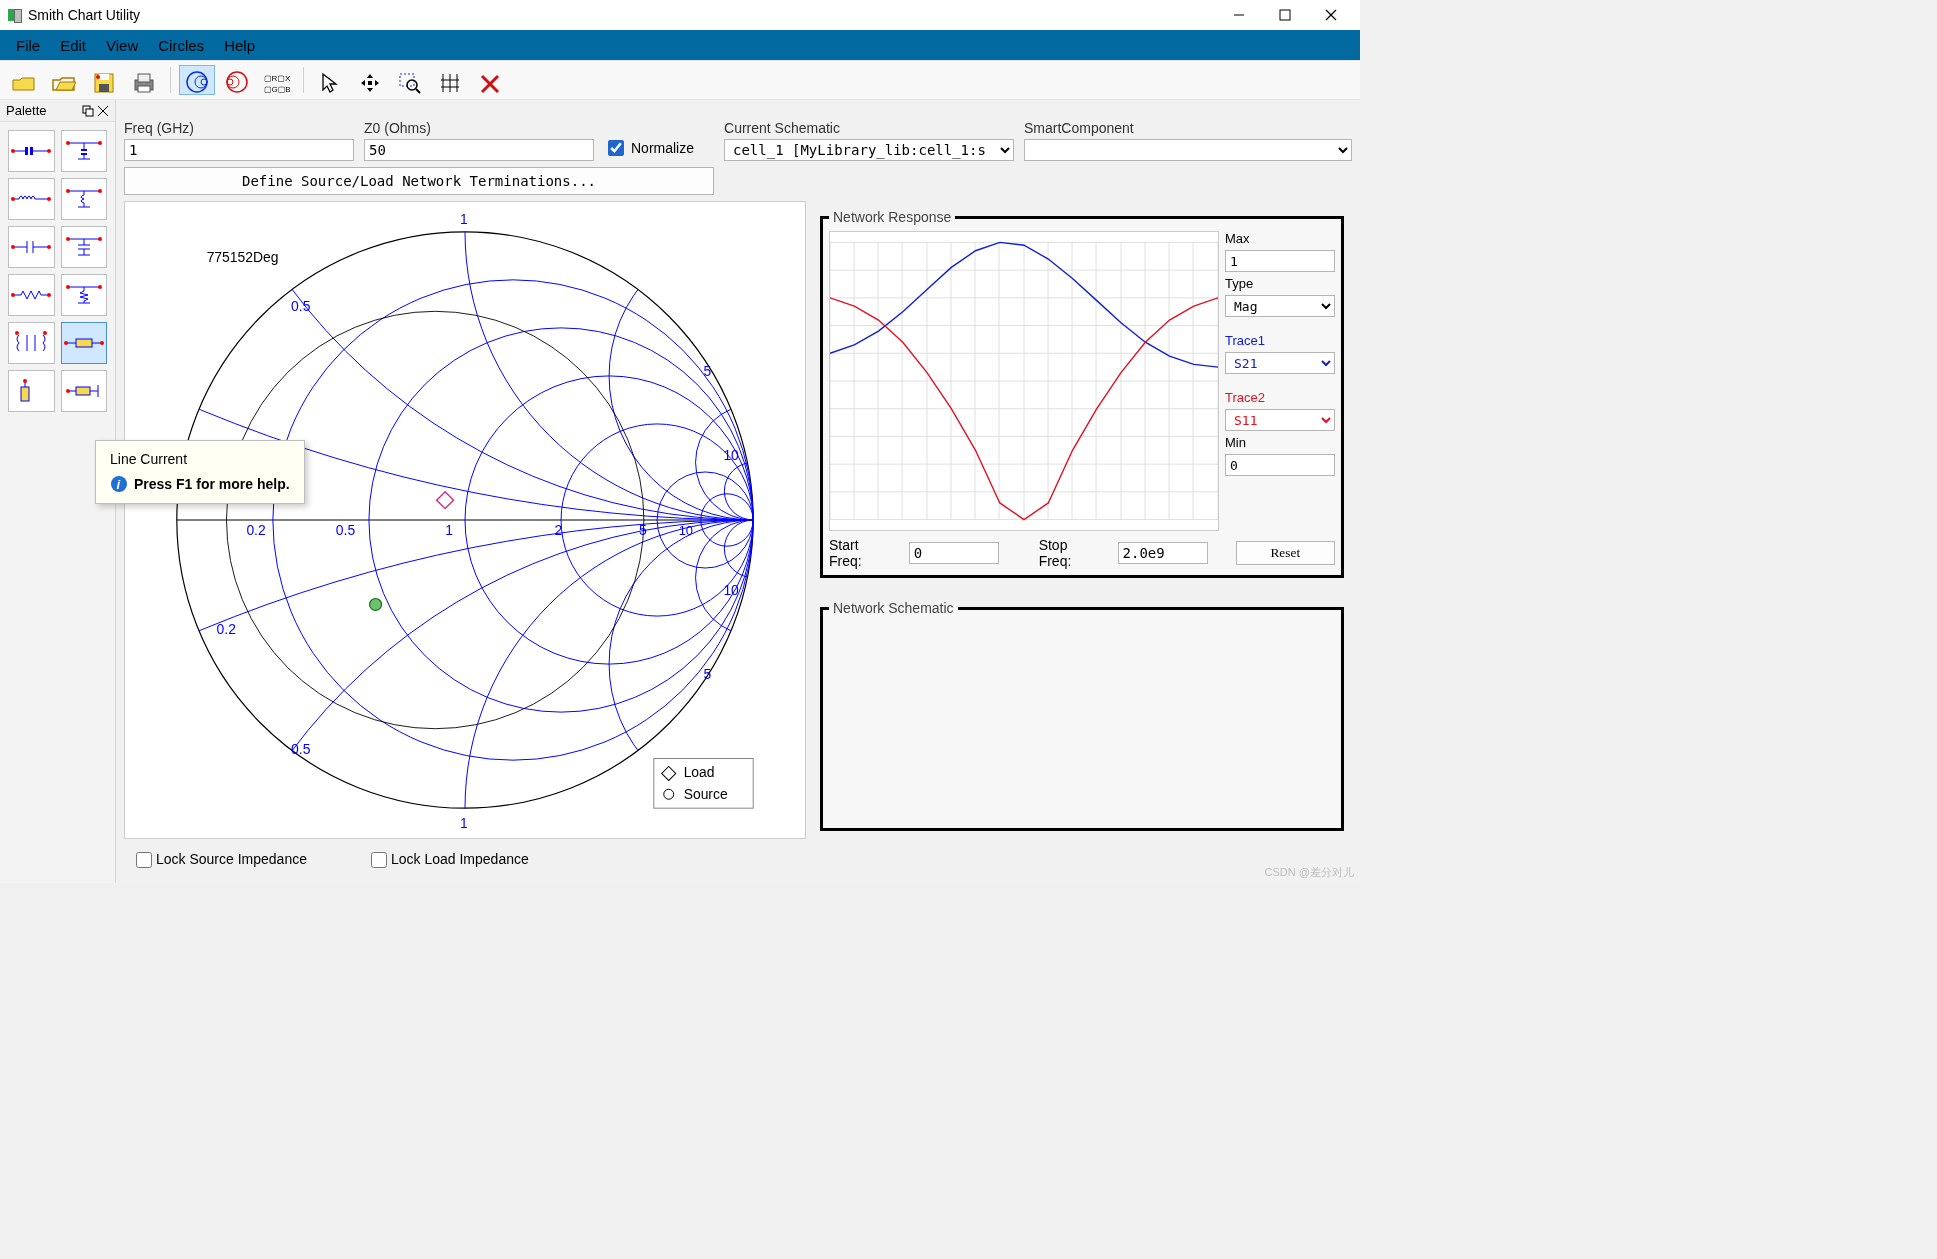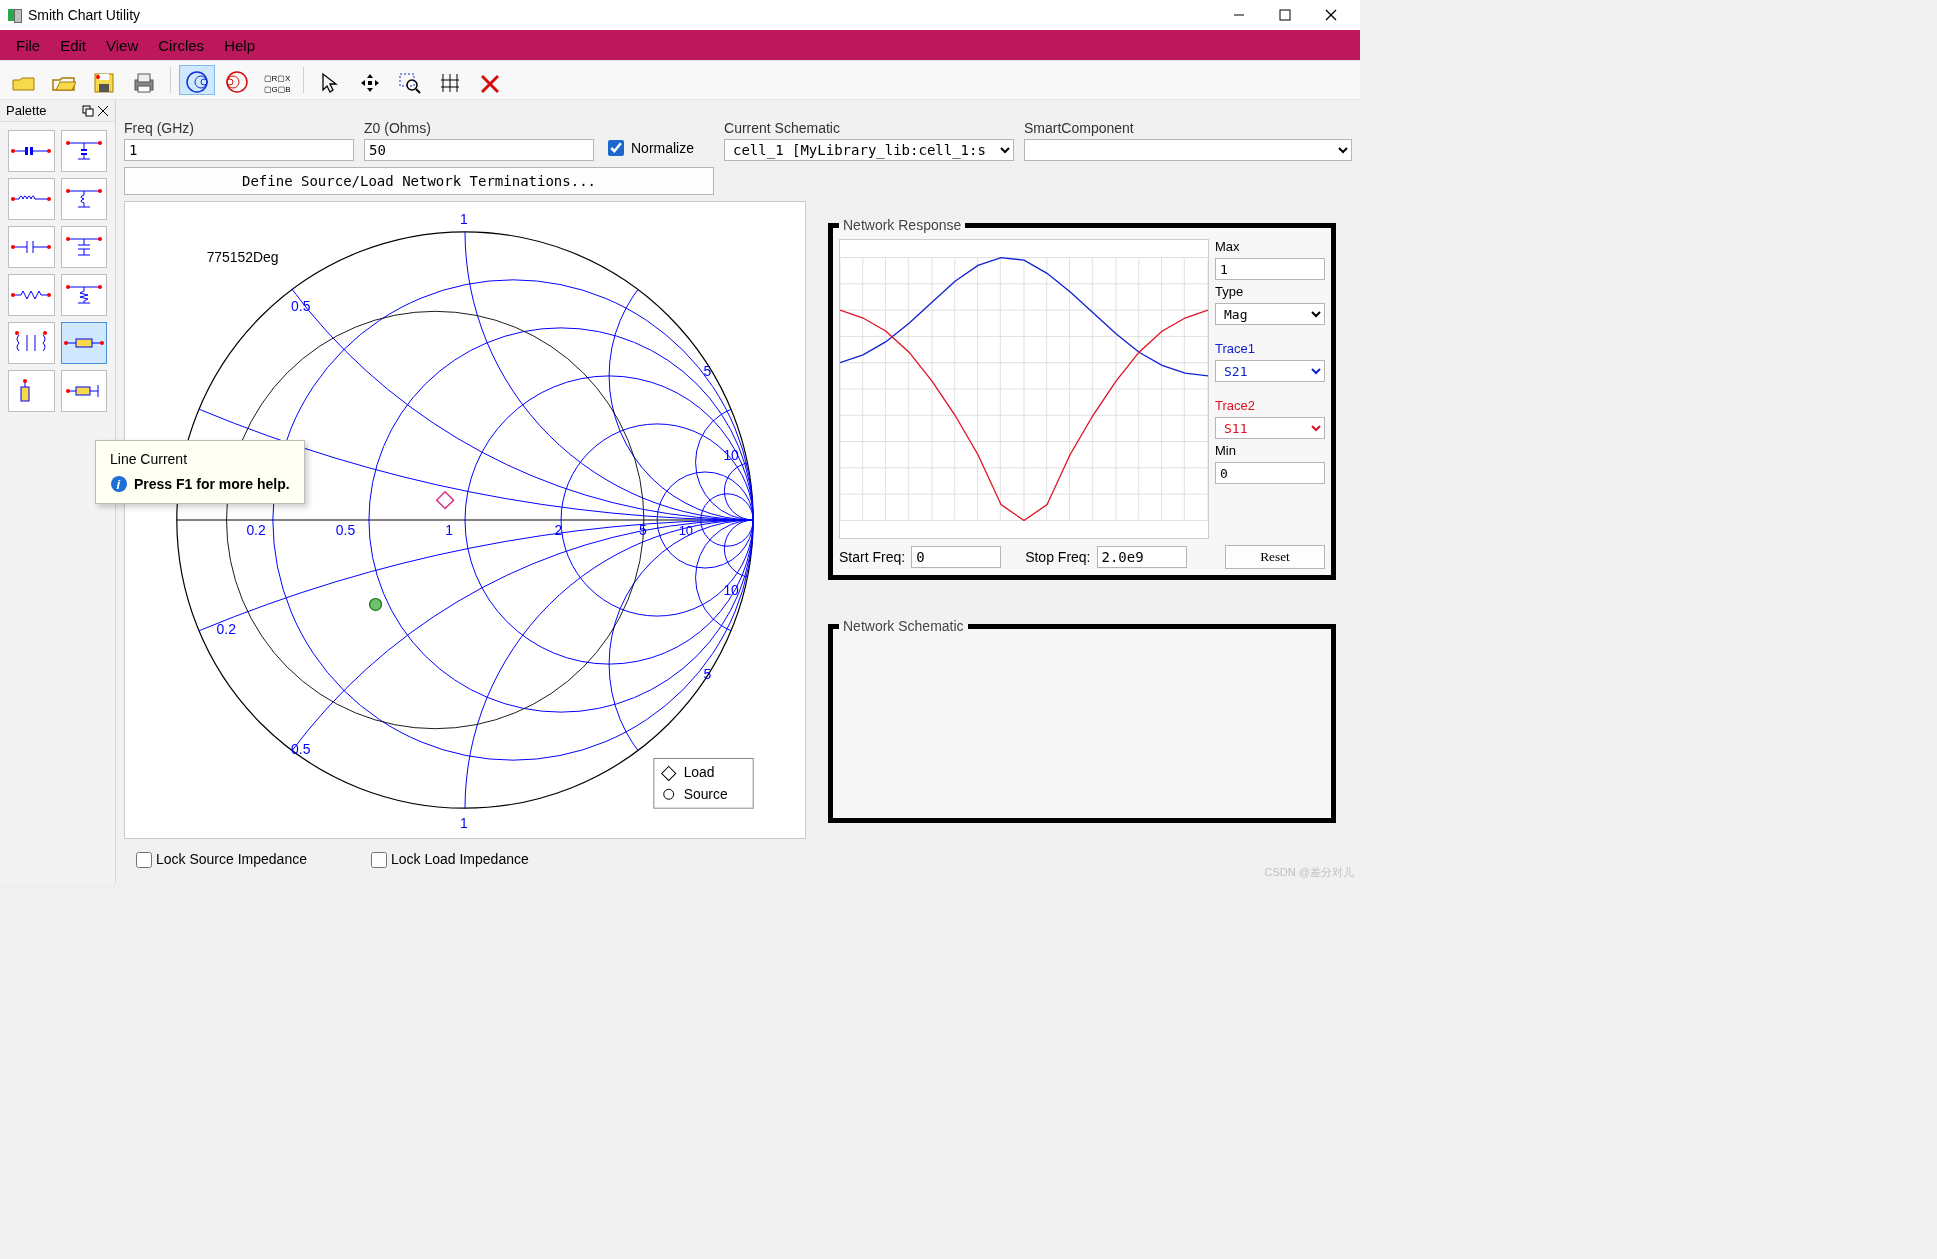--- a/index.html
+++ b/index.html
@@ -1,17 +1,17 @@
 <!DOCTYPE html>
 <html><head>
 <meta charset="utf-8">
 <style>
   * { box-sizing: border-box; font-family: "Segoe UI", Arial, sans-serif; }
   body { margin: 0; background: #f0f0f0; font-size: 13px; color: #000; }
-  .window { background: #be185d; width: 1360px; height: 883px; position: relative; overflow: hidden; }
+  .window { background: #0369a1; width: 1360px; height: 883px; position: relative; overflow: hidden; }
   .titlebar { height: 30px; display: flex; align-items: center; padding: 0 6px; background: #fff; }
   .title-icon { width: 16px; height: 16px; margin-right: 6px; display:inline-block; position:relative; }
   .title-icon::before { content:""; position:absolute; left:2px; top:2px; width:6px; height:12px; background:#2aa84a; }
   .title-icon::after { content:""; position:absolute; left:8px; top:2px; width:6px; height:12px; background:#c0c0c0; border:1px solid #666; }
   .title-text { font-size: 14px; }
   .win-controls { margin-left: auto; display: flex; }
   .win-btn { width: 46px; height: 30px; display: flex; align-items: center; justify-content: center; font-size: 14px; }
   .menubar { height: 30px; display: flex; align-items: center; padding: 0 6px; font-size: 15px; }
   .menubar span { padding: 4px 10px; }
   .toolbar { height: 40px; display: flex; align-items: center; gap: 4px; padding: 0 6px; border-top: 1px solid #e5e5e5; border-bottom: 1px solid #e5e5e5; background: #f8f8f8; }
@@ -29,27 +29,27 @@
   .row1 { display: flex; gap: 10px; align-items:flex-end; }
   .inp-group { display: flex; flex-direction: column; font-family: Consolas, monospace; font-size:14px;margin-top:12px; }
   .inp-group label { margin-bottom: 3px; color:#333;}
   .inp-group input, .inp-group select { height: 22px; border: 1px solid #b5b5b5; padding: 0 4px; background:#fff; font-family: Consolas, monospace; font-size:14px;}
   .chk { display: flex; align-items: center; gap: 4px; font-family: Consolas, monospace; font-size:14px;justify-content:space-between;}
   .chk input[type=checkbox]{ width:16px; height:16px; accent-color:#1d66cc;}
   .define-btn { height: 28px; border: 1px solid #b5b5b5; background: #fdfdfd; font-family: Consolas, monospace; font-size:14px;}
   .work { flex: 1; display: flex; gap: 6px; min-height:0; }
   .smith-area { flex: 1.45; background: #fff; border: 1px solid #ccc; position: relative; overflow:hidden;}
   .right-col { flex: 1; display: flex; flex-direction: column; gap: 6px; min-width:540px; }
-  fieldset.panel { border: 5px solid #000000; background: #f7f7f7; padding: 6px; margin:16px; font-family: Consolas, monospace;}
+  fieldset.panel { border: 3px solid #000000; background: #f7f7f7; padding: 6px; margin:8px; font-family: Consolas, monospace;}
   fieldset.panel legend { font-size: 14px; padding:0 4px; color:#444;}
   .nr-inner { display: flex; gap: 6px; }
   .plot { flex: 1; height: 300px; background: #fff; border: 1px solid #ccc; position:relative; }
   .nr-ctrls { width: 110px; display: flex; flex-direction: column; gap: 4px; font-size:13px;}
   .nr-ctrls input, .nr-ctrls select, .nr-ctrls button { height: 22px; border: 1px solid #b5b5b5; background:#fff; font-family: Consolas, monospace; font-size:13px; padding:0 4px; width:100%;}
-  .nr-bottom { display: flex; align-items: center; gap: 6px; margin-top: 6px; font-size:14px;}
+  .nr-bottom { display: flex; align-items: center; gap: 14px; margin-top: 6px; font-size:14px;}
   .nr-bottom input { width: 90px; height:22px; border:1px solid #b5b5b5; background:#fff; font-family: Consolas, monospace; font-size:14px; padding:0 4px;}
   .schem { flex:1; }
   .schem-inner { height: 180px; background: #fff; border: 1px solid #ccc; position:relative;}
   .locks { display: flex; gap: 60px; padding: 4px 8px; font-family: Consolas, monospace; font-size:14px;}
   .locks label input{ width:16px; height:16px; vertical-align:middle; margin-right:4px;}
   .tooltip { position: absolute; left: 95px; top: 440px; background: #fffff4; border: 1px solid #bdbdbd; padding: 10px 14px; box-shadow: 3px 3px 6px rgba(0,0,0,0.2); font-size:14px; z-index:50;}
   .tooltip .tt-line2 { margin-top:8px; display:flex; align-items:center; gap:6px; font-weight:bold;}
   
   svg { display:block; }
   .watermark { position:absolute; right:6px; bottom:3px; font-size:11px; color:#c0c0c0;}

